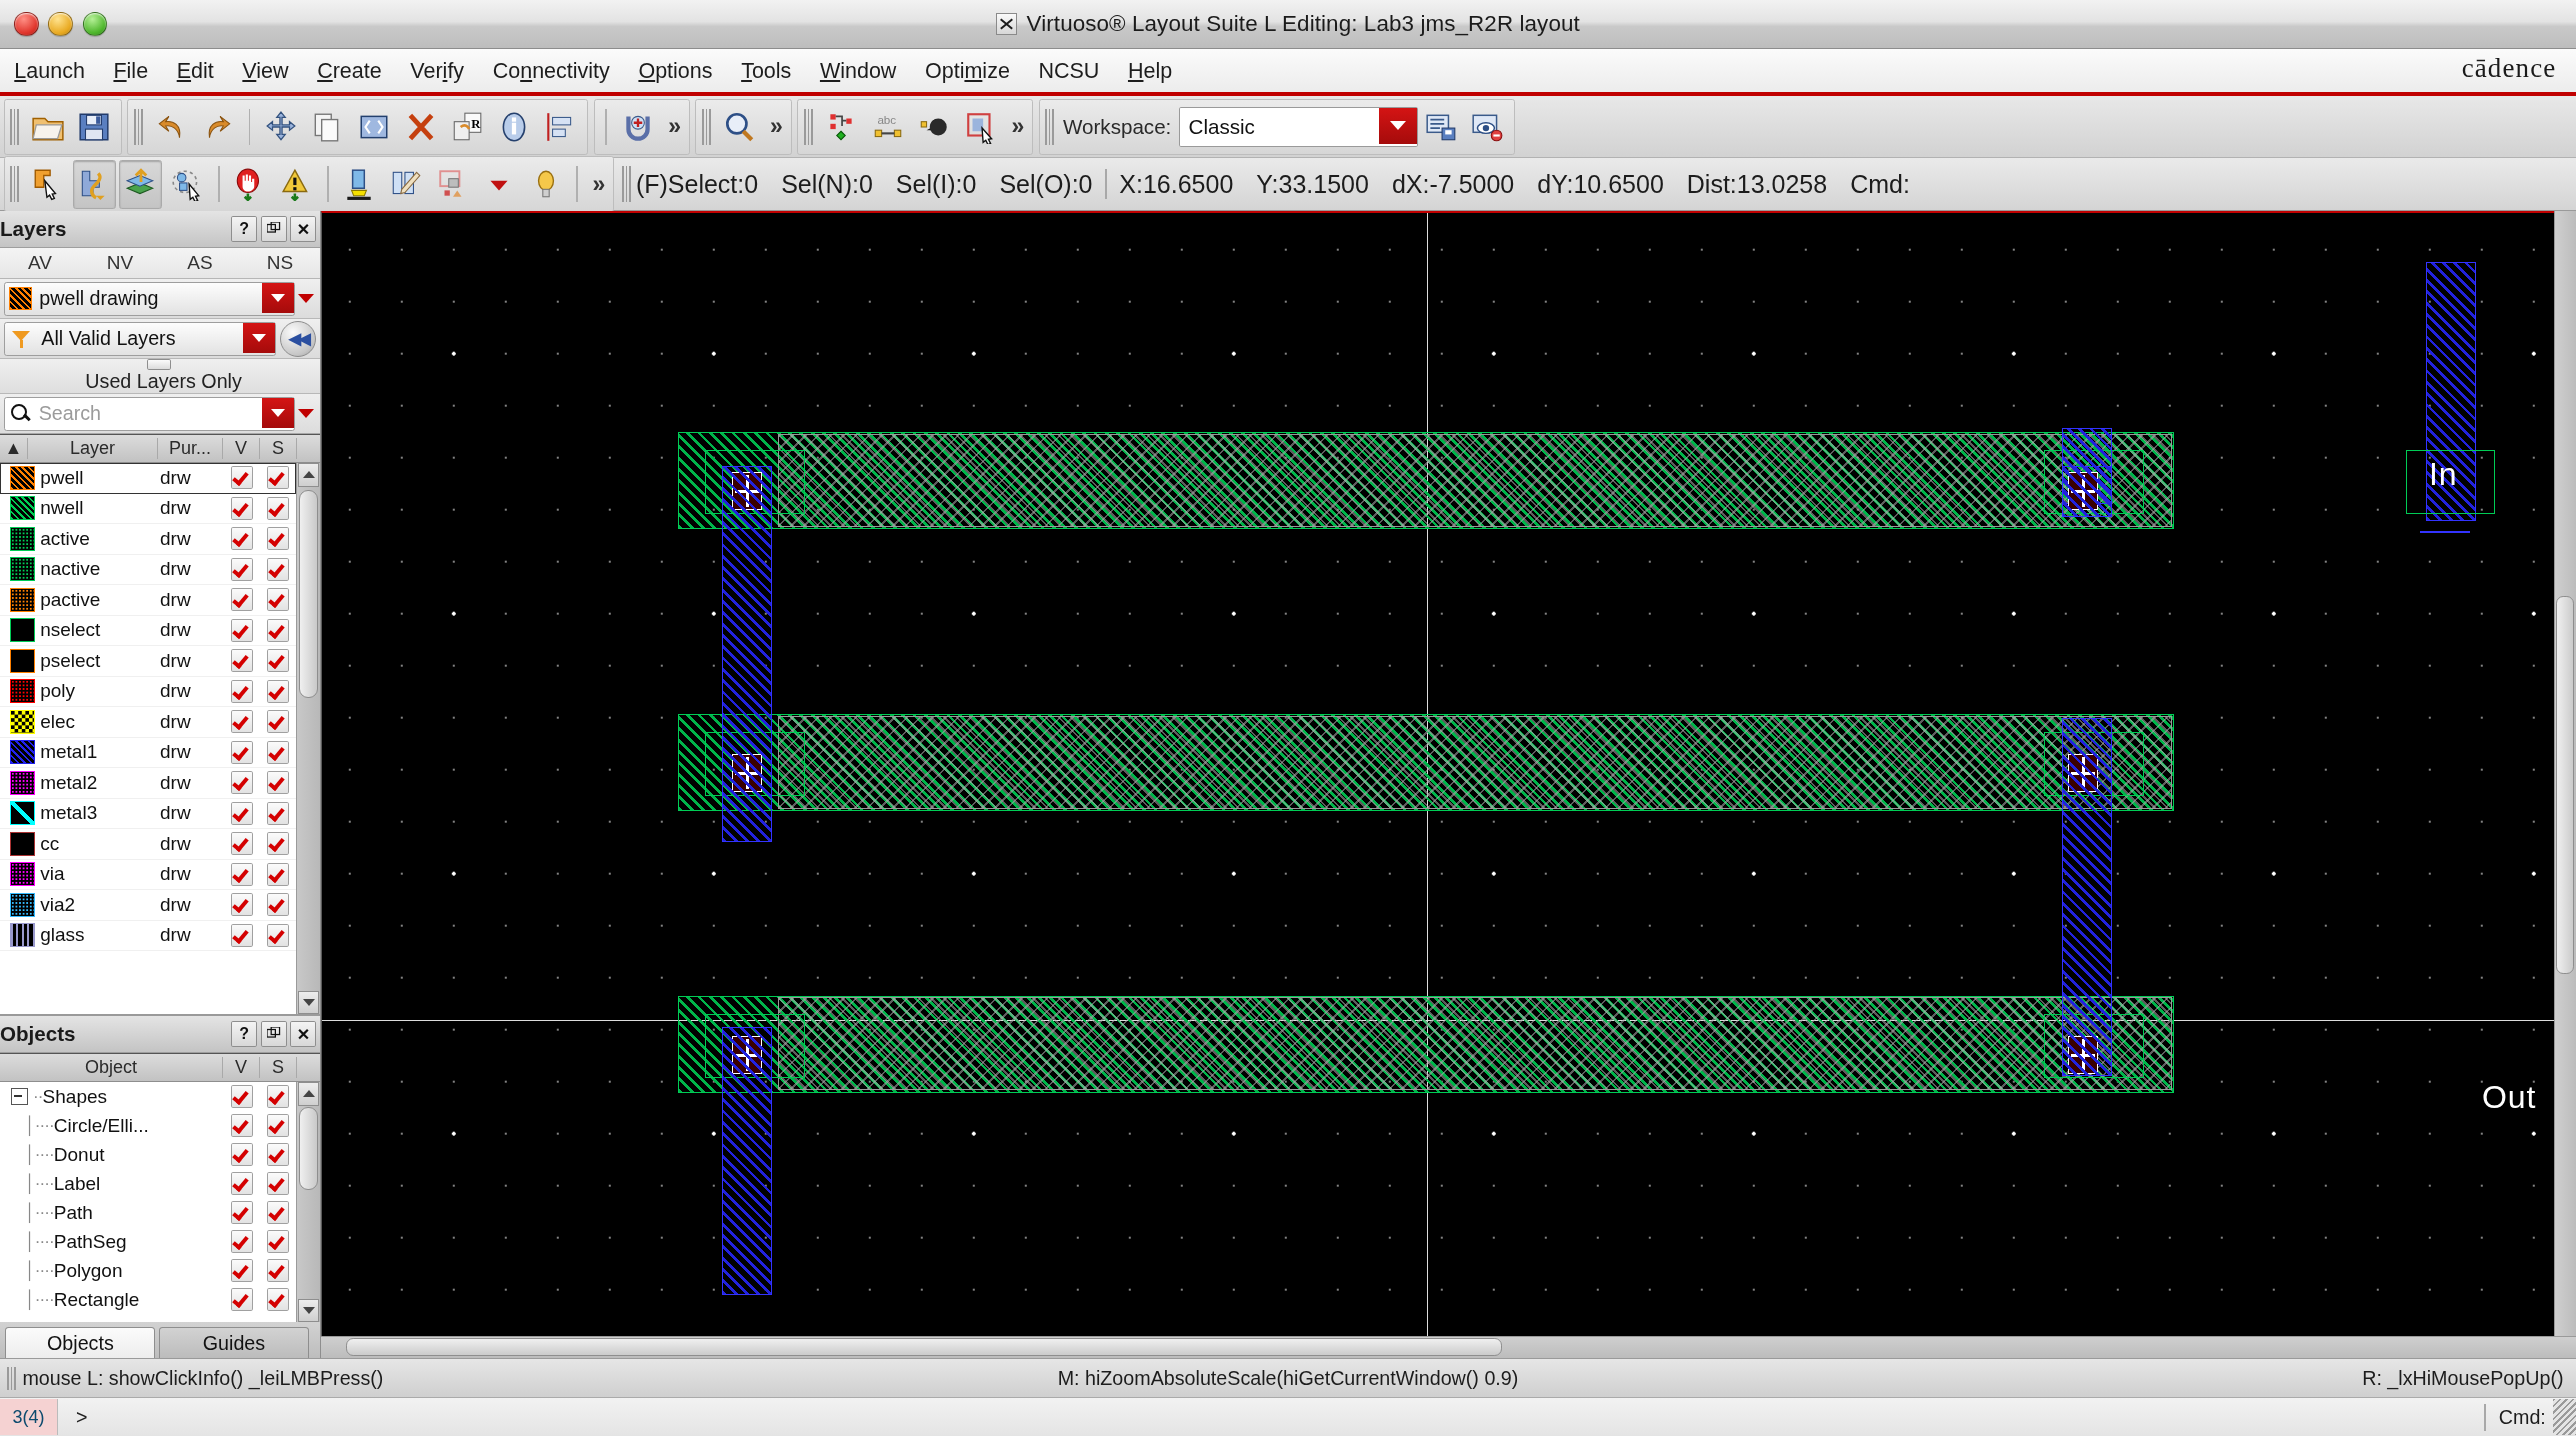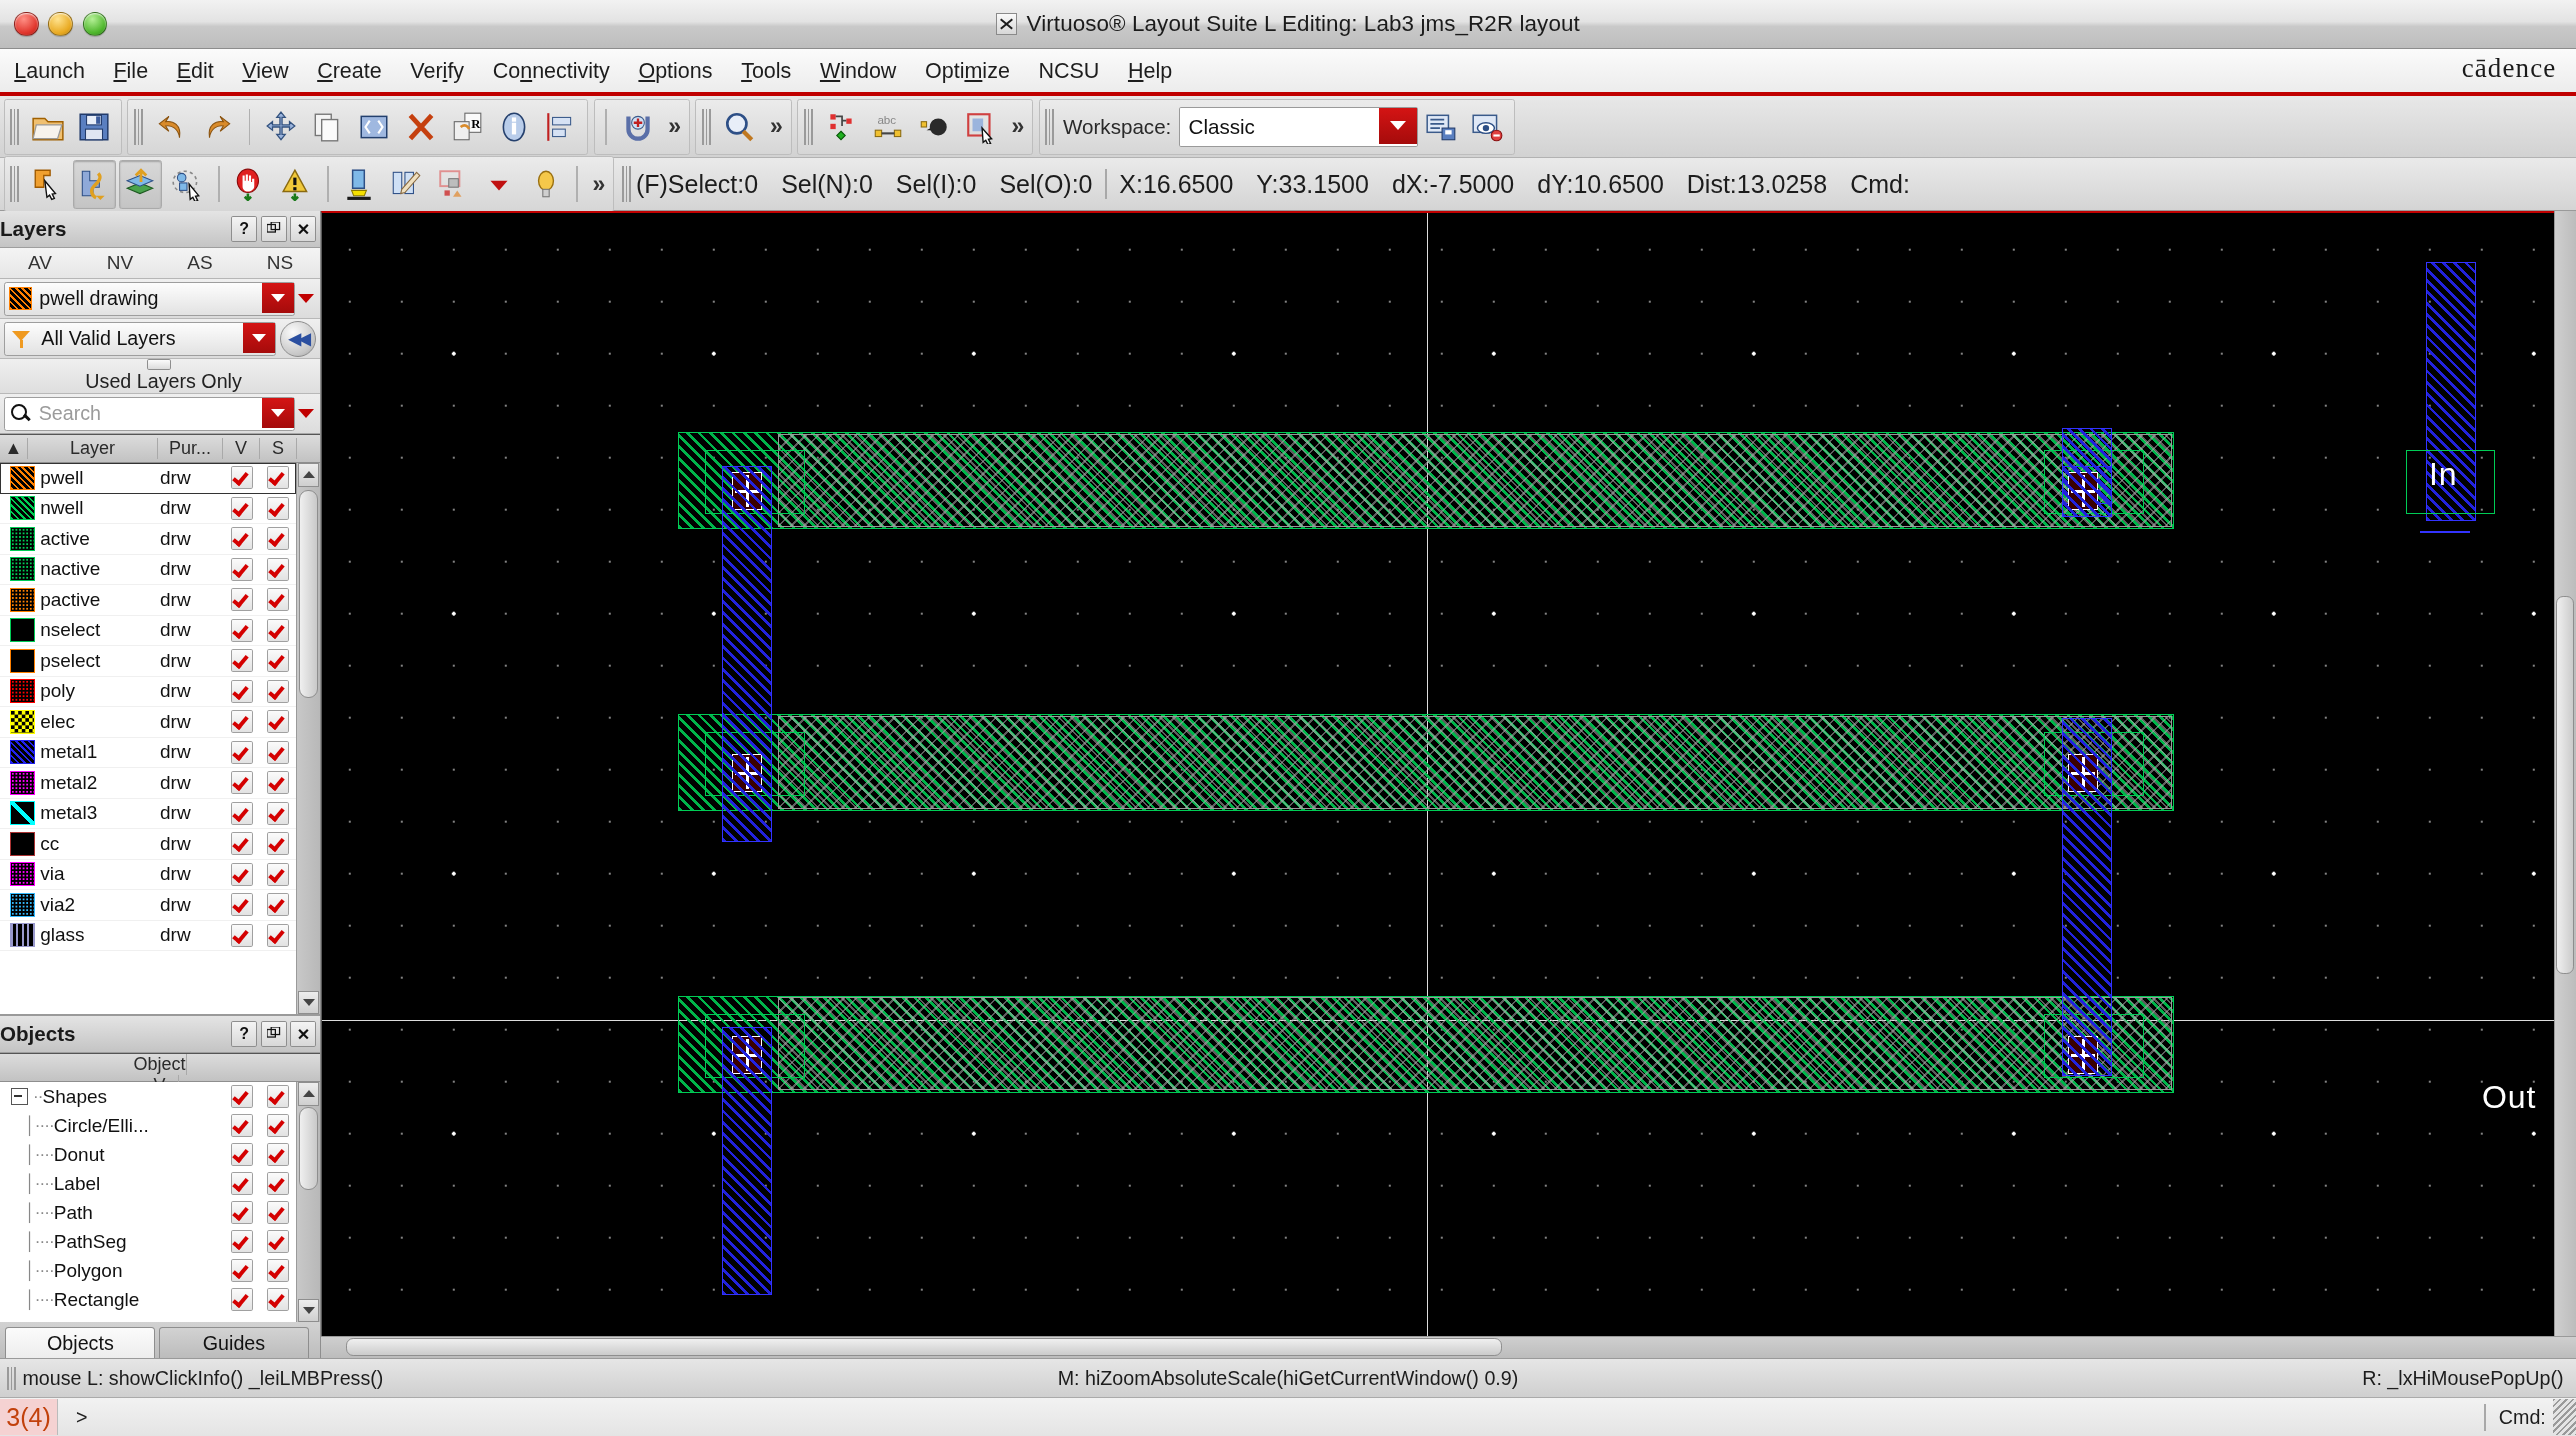--- a/index.html
+++ b/index.html
@@ -258,21 +258,21 @@
   }
   .lscroll .arrow-up { top:0; } .lscroll .arrow-dn { bottom:0; }
   .lscroll .arrow-up::after { content:''; border-left:6.3px solid transparent;border-right:6.3px solid transparent;border-bottom:7.2px solid #444; }
   .lscroll .arrow-dn::after { content:''; border-left:6.3px solid transparent;border-right:6.3px solid transparent;border-top:7.2px solid #444; }
 
   
   .objpanel { flex: 0 0 auto; display:flex; flex-direction:column; border-top: 2.7px solid #9a9a9a; }
   .otable-head {
     height: 27px; display:flex; align-items:center;
     background: linear-gradient(#dcdcdc,#c2c2c2); border-bottom:0.9px solid #8e8e8e;
-    border-top: 1.8px solid #555; font-size: 18px; color:#2b2b2b;flex-direction:column;
+    border-top: 1.8px solid #555; font-size: 18px; color:#2b2b2b;
   }
   .oh-obj { flex:1; text-align:center; border-right:0.9px solid #a9a9a9; }
   .orow {
     height: 29px; display:flex; align-items:center; font-size:19px; color:#111; background:#fff;
   }
   .otree { flex:1; display:flex; align-items:center; white-space:nowrap; }
   .exp-box {
     width:15px;height:15px;border:0.9px solid #555;background:#fff;margin:0 5.4px 0 10.7px;
     position:relative; flex:0 0 15px;
   }
@@ -369,21 +369,21 @@
     background: repeating-linear-gradient(90deg,#9a9a9a 0 1.8px,transparent 1.8px 3.6px); }
   .mb-text { font-size: 19.7px; color:#1c1c1c; white-space: nowrap; }
   .mb-mid { position:absolute; left:0; right:0; text-align:center; font-size:19.7px; color:#1c1c1c; }
   .mb-right { position:absolute; right: 12.5px; font-size:19.7px; color:#1c1c1c; }
   .cmdbar {
     height: 38px; flex: 0 0 38px; display:flex; align-items:center;
     background: linear-gradient(#f2f2f2,#e4e4e4); border-top:0.9px solid #aaa;
     position:relative;
   }
   .cmd-count {
-    width: 57px; height: 36px; background:#f5d2d2; color:#c2410c; font-size:25px;
+    width: 57px; height: 36px; background:#f5d2d2; color:#0c4a6e; font-size:18px;
     display:flex; align-items:center; justify-content:center; border-right:0.9px solid #bbb;
   }
   .cmd-prompt { font-size:19.7px; color:#222; padding-left: 18px; }
   .cmd-right { position:absolute; right: 0; display:flex; align-items:center; height:100%; }
   .cmd-label { font-size:19.7px; color:#1c1c1c; padding-right: 7.2px; }
   .cmd-grip { width: 1.8px; height: 27px; background:#a8a8a8; margin-right: 12.5px; }
   .cmd-resize {
     width: 23px; height: 36px;
     background: repeating-linear-gradient(135deg,#9a9a9a 0 1.8px, #e4e4e4 1.8px 4.5px);
   }

